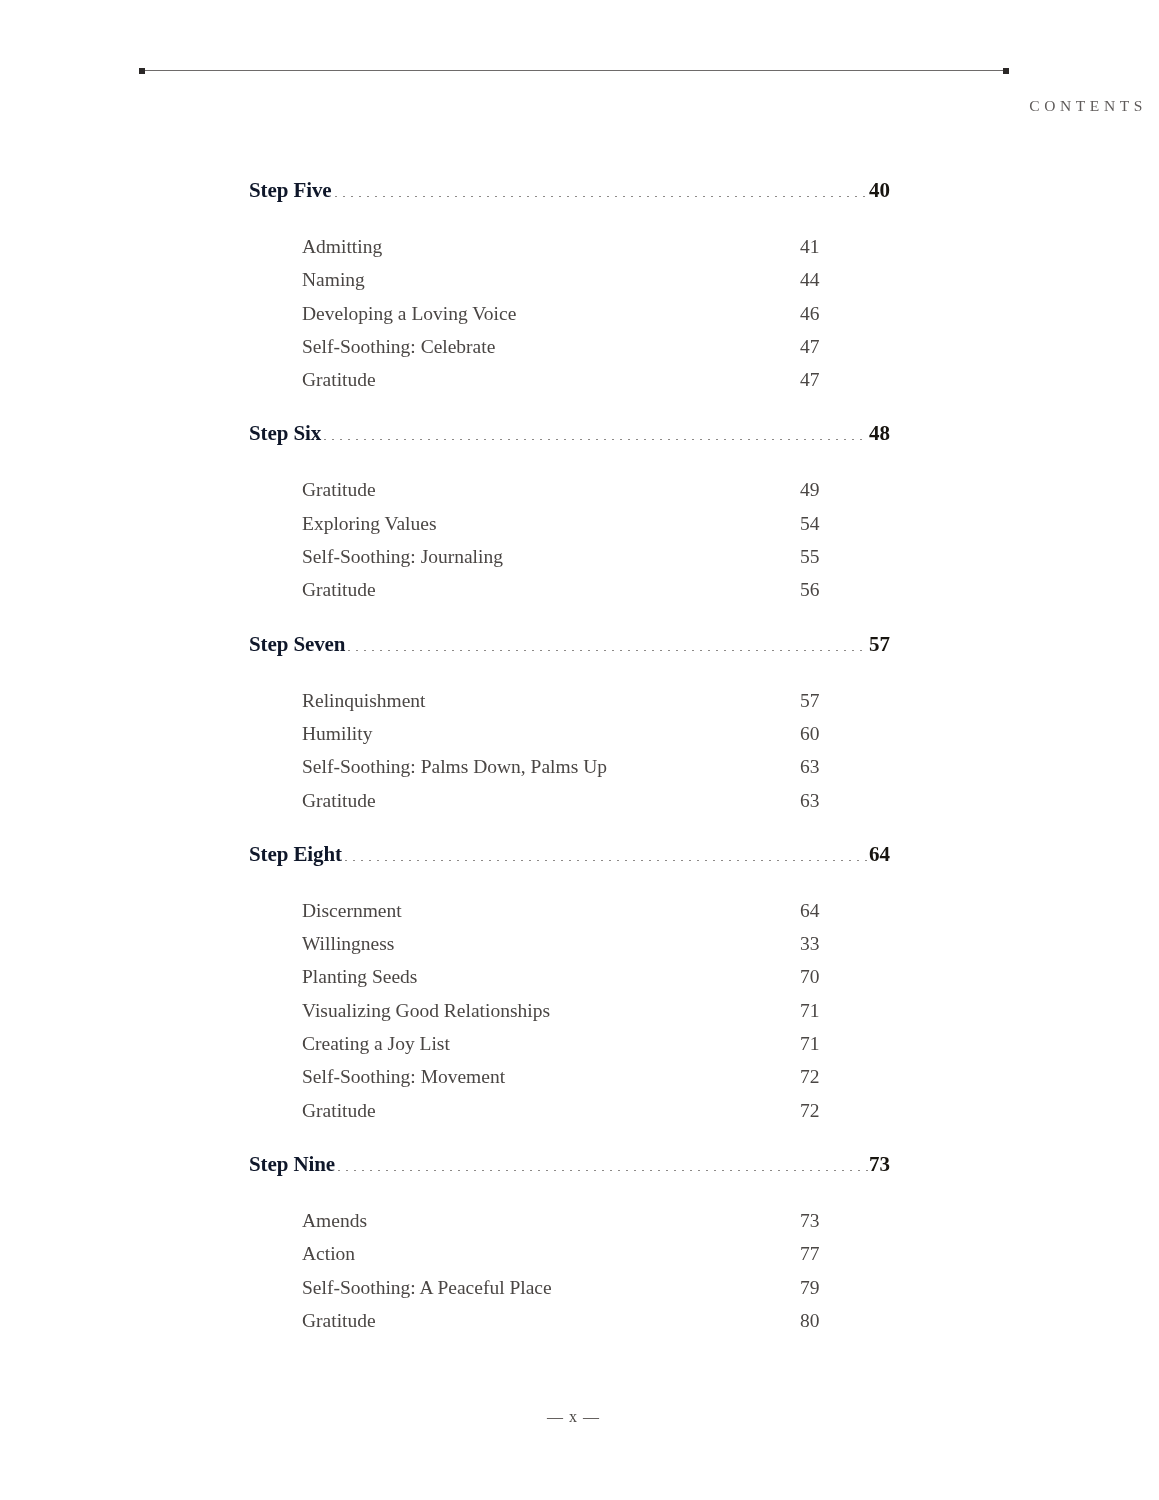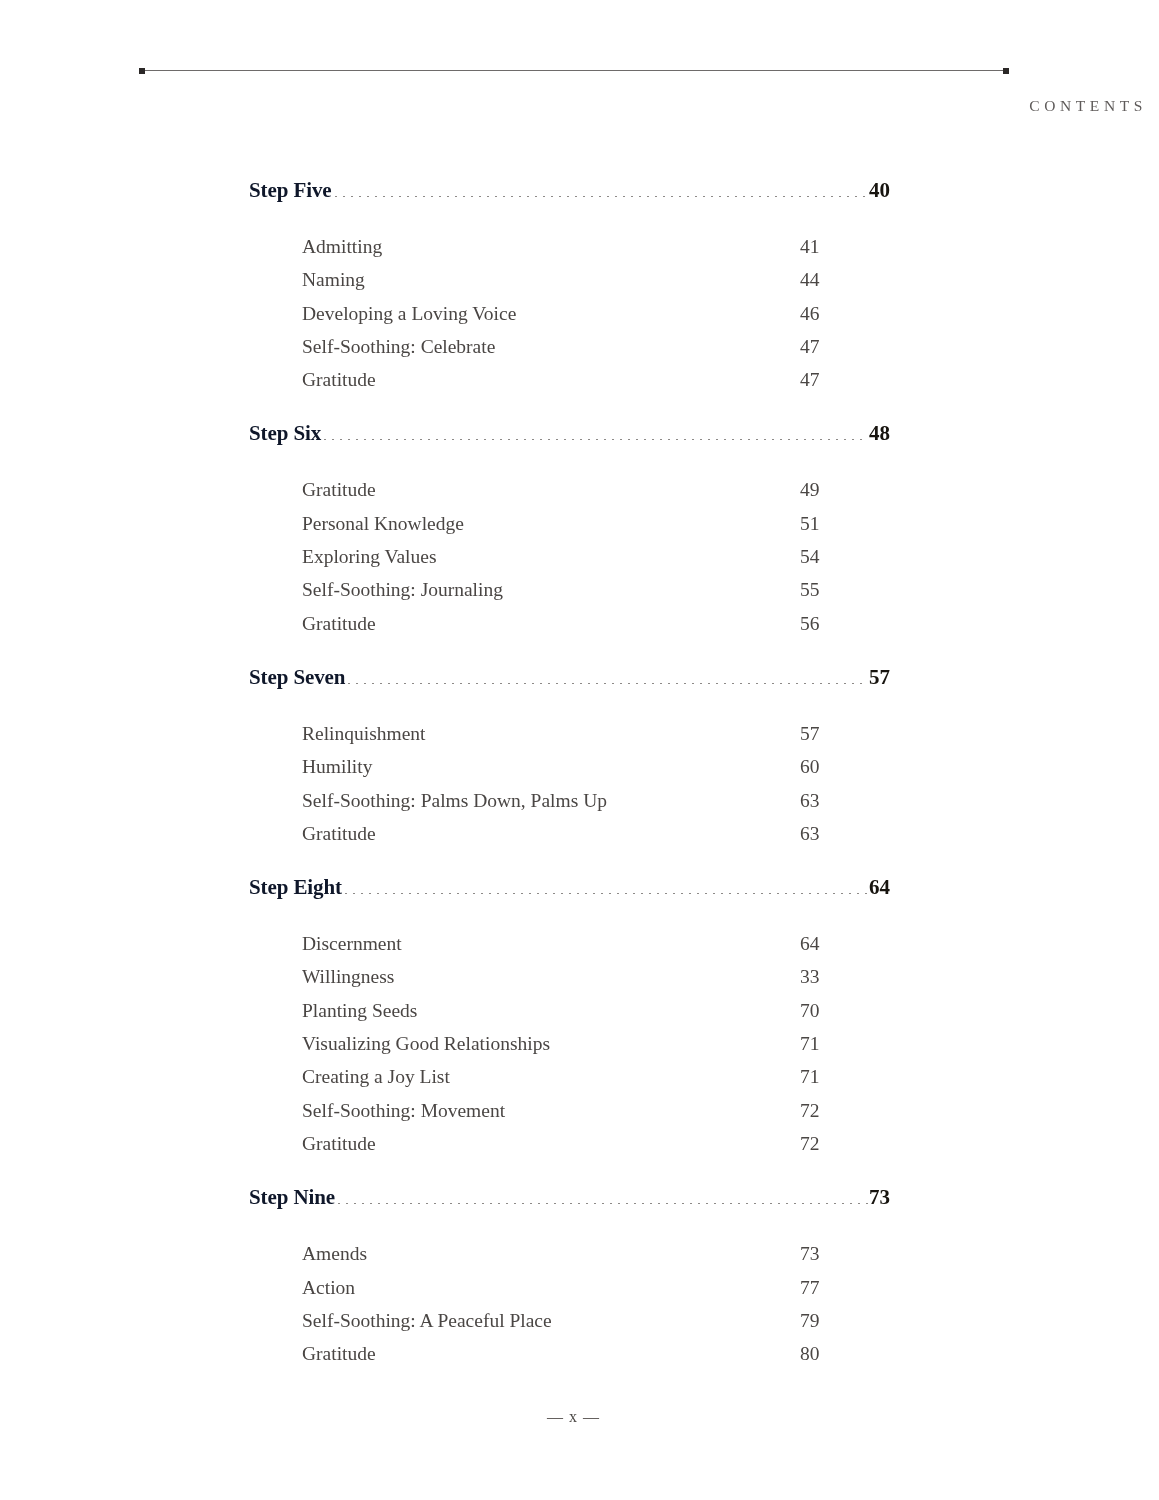--- a/index.html
+++ b/index.html
@@ -182,21 +182,20 @@
         </div>
       </div>
       <div class="section">
         <div class="section-head">
           <span class="head-title">Step Six</span>
           <span class="leaders"></span>
           <span class="head-page">48</span>
         </div>
         <div class="entries">
           <div class="entry"><span>Gratitude</span><span class="entry-page">49</span></div>
-          <div class="entry"><span>Personal Knowledge</span><span class="entry-page">51</span></div>
           <div class="entry"><span>Exploring Values</span><span class="entry-page">54</span></div>
           <div class="entry"><span>Self-Soothing: Journaling</span><span class="entry-page">55</span></div>
           <div class="entry"><span>Gratitude</span><span class="entry-page">56</span></div>
         </div>
       </div>
       <div class="section">
         <div class="section-head">
           <span class="head-title">Step Seven</span>
           <span class="leaders"></span>
           <span class="head-page">57</span>

